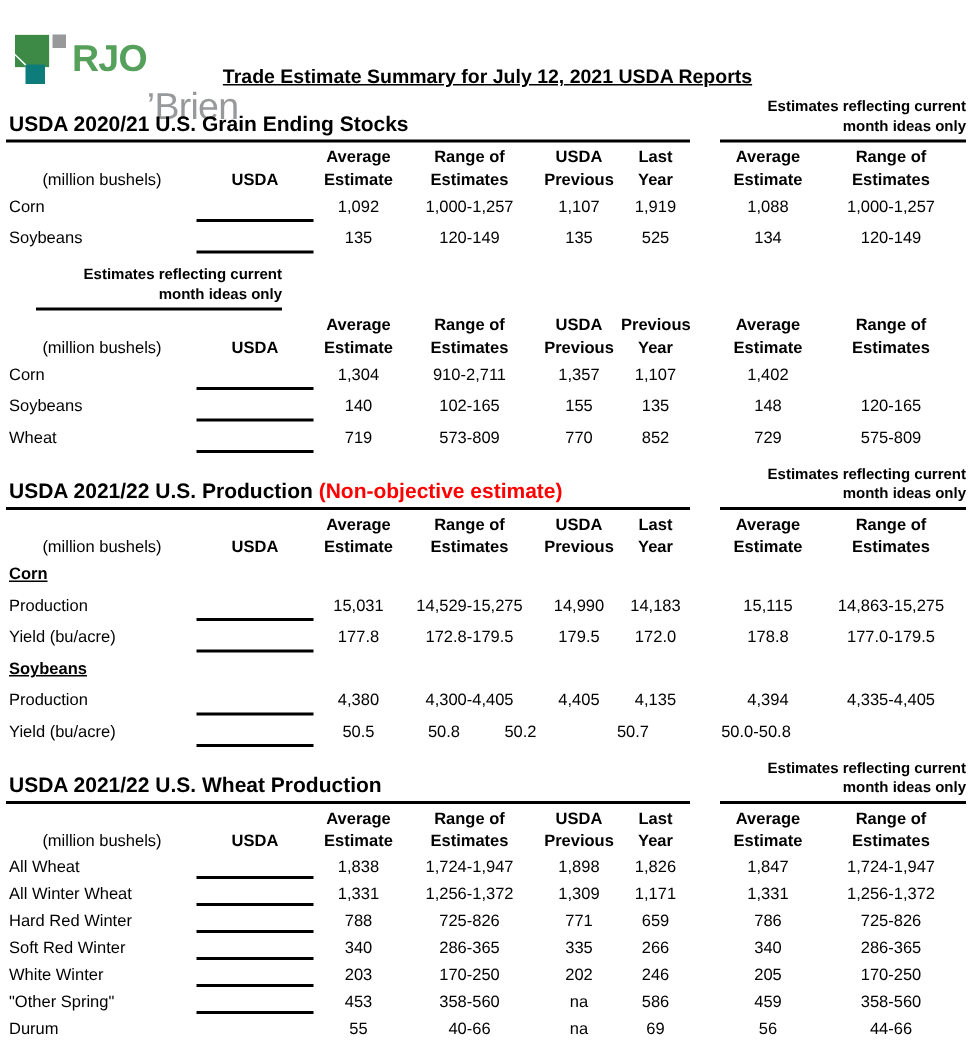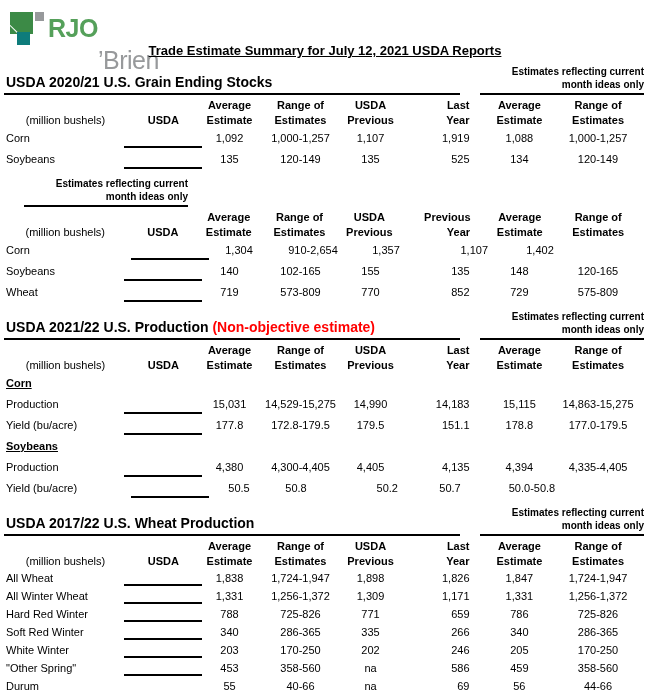--- a/index.html
+++ b/index.html
@@ -9,39 +9,39 @@
   *{box-sizing:border-box;margin:0;padding:0;}
   html,body{background:#ffffff;}
   body{
     width:646px;height:696px;overflow:hidden;
     font-family:"Liberation Sans","DejaVu Sans",sans-serif;
     font-size:11px;color:var(--ink);
   }
   .page{width:646px;height:696px;padding:0 0 0 4px;position:relative;}
 
   
-  .logo{display:flex;align-items:flex-start;padding:12px 0 0 6px;height:42px;}
+  .logo{display:flex;align-items:flex-start;padding:23px 0 0 6px;height:42px;}
   .logo-icon{width:34px;height:33px;position:relative;margin-right:4px;flex:0 0 auto;}
   .li-green{position:absolute;left:0;top:0;width:23px;height:22px;background:var(--logo-green-dark);
             clip-path:polygon(0 0,100% 0,100% 100%,42% 100%,0 58%);}
   .li-tri{position:absolute;left:0;top:14px;width:8px;height:8px;background:var(--logo-green-dark);
           clip-path:polygon(0 0,100% 100%,0 100%);}
   .li-gray{position:absolute;left:25px;top:0;width:9px;height:9px;background:var(--logo-gray);}
   .li-teal{position:absolute;left:7px;top:20px;width:13px;height:13px;background:var(--logo-teal);}
   .logo-rjo{font-size:25px;font-weight:bold;color:var(--logo-green);letter-spacing:-0.5px;line-height:33px;}
   .logo-brien{font-size:25px;color:var(--logo-gray);letter-spacing:-0.5px;line-height:33px;margin-top:32px;}
   .doc-title{text-align:center;font-weight:bold;font-size:13px;text-decoration:underline;margin-top:1px;}
 
   
   .c-label{width:126px;text-align:left;padding-left:2px;}
   .c-usda {width:80px;text-align:center;position:relative;}
   .c-avg  {width:58px;text-align:center;}
   .c-range{width:90px;text-align:center;}
   .c-prev {width:56px;text-align:center;}
-  .c-last {width:46px;text-align:right;margin-left:28px;}
+  .c-last {width:46px;text-align:center;}
   .c-gap  {width:20px;}
   .c-cavg {width:64px;text-align:center;}
   .c-crange{width:100px;text-align:center;}
 
   .section{margin-top:7px;}
   .sec-head{display:flex;align-items:flex-end;}
   .sec-title{width:456px;border-bottom:2px solid #000;font-weight:bold;font-size:14px;padding:0 0 3px 2px;white-space:nowrap;}
   .sec-note{color:var(--accent-red);}
   .right-head{width:164px;border-bottom:2px solid #000;font-weight:bold;font-size:10px;
               line-height:13px;text-align:right;padding-bottom:2px;}
@@ -180,21 +180,21 @@
             <div class="l1">Range of</div>
             <div class="l2">Estimates</div>
           </div>
         </div>
         <div class="trow">
           <div class="c-label">Corn</div>
           <div class="c-usda">
             <div class="blank-line"></div>
           </div>
           <div class="c-avg">1,304</div>
-          <div class="c-range">910-2,654</div>
+          <div class="c-range">910-2,711</div>
           <div class="c-prev">1,357</div>
           <div class="c-last">1,107</div>
           <div class="c-gap"></div>
           <div class="c-cavg">1,402</div>
         </div>
         <div class="trow">
           <div class="c-label">Soybeans</div>
           <div class="c-usda">
             <div class="blank-line"></div>
           </div>
@@ -286,21 +286,21 @@
           <div class="c-crange">14,863-15,275</div>
         </div>
         <div class="trow">
           <div class="c-label">Yield (bu/acre)</div>
           <div class="c-usda">
             <div class="blank-line"></div>
           </div>
           <div class="c-avg">177.8</div>
           <div class="c-range">172.8-179.5</div>
           <div class="c-prev">179.5</div>
-          <div class="c-last">151.1</div>
+          <div class="c-last">172.0</div>
           <div class="c-gap"></div>
           <div class="c-cavg">178.8</div>
           <div class="c-crange">177.0-179.5</div>
         </div>
         <div class="trow">
           <div class="c-label"><span class="subhead-label">Soybeans</span></div>
           <div class="c-usda"></div>
           <div class="c-avg"></div>
           <div class="c-range"></div>
           <div class="c-prev"></div>
@@ -330,21 +330,21 @@
           <div class="c-avg">50.5</div>
           <div class="c-prev">50.8</div>
           <div class="c-last">50.2</div>
           <div class="c-gap"></div>
           <div class="c-cavg">50.7</div>
           <div class="c-crange">50.0-50.8</div>
         </div>
       </div>
       <div class="section">
         <div class="sec-head">
-          <div class="sec-title"><span>USDA 2017/22 U.S. Wheat Production</span></div>
+          <div class="sec-title"><span>USDA 2021/22 U.S. Wheat Production</span></div>
           <div class="c-gap"></div>
           <div class="right-head">Estimates reflecting current month ideas only</div>
         </div>
         <div class="col-head">
           <div class="cell c-label">
             <div class="l1 unit">(million bushels)</div>
             <div class="l2"></div>
           </div>
           <div class="cell c-usda">
             <div class="l1"></div>

